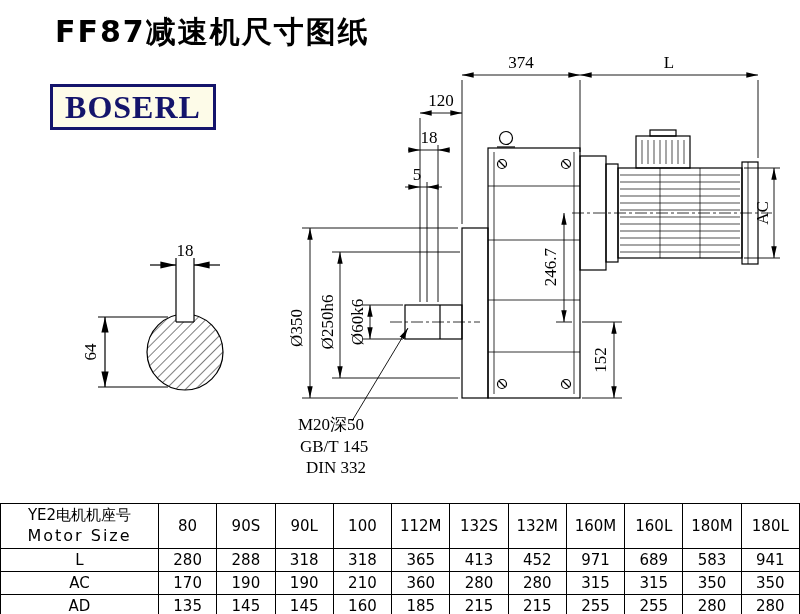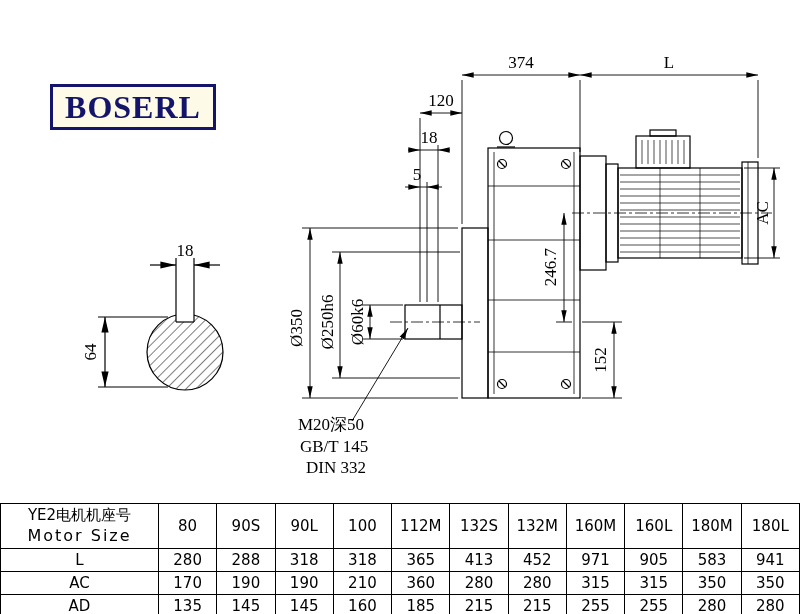--- a/index.html
+++ b/index.html
@@ -21,20 +21,21 @@
   tr.hdr td{height:44px;}
   td.first{width:158px;}
   .cn{font-size:15px;line-height:1.35;}
   .en{font-size:16px;line-height:1.35;letter-spacing:2px;}
 </style>
 </head>
 <body>
 
 <div id="page">
 
+  <div id="title">FF87减速机尺寸图纸</div>
 
   <div id="logo">
     <span>BOSERL</span>
   </div>
 
   <svg width="800" height="505" viewBox="0 0 800 505">
     <defs>
       <marker id="arr" markerWidth="14" markerHeight="8" refX="13" refY="4" orient="auto-start-reverse">
         <path d="M0,1 L13,4 L0,7 z" fill="#000"></path>
       </marker>
@@ -225,21 +226,21 @@
       <tr>
         <td class="first">L</td>
         <td>280</td>
         <td>288</td>
         <td>318</td>
         <td>318</td>
         <td>365</td>
         <td>413</td>
         <td>452</td>
         <td>971</td>
-        <td>905</td>
+        <td>689</td>
         <td>583</td>
         <td>941</td>
       </tr>
       <tr>
         <td class="first">AC</td>
         <td>170</td>
         <td>190</td>
         <td>190</td>
         <td>210</td>
         <td>360</td>

